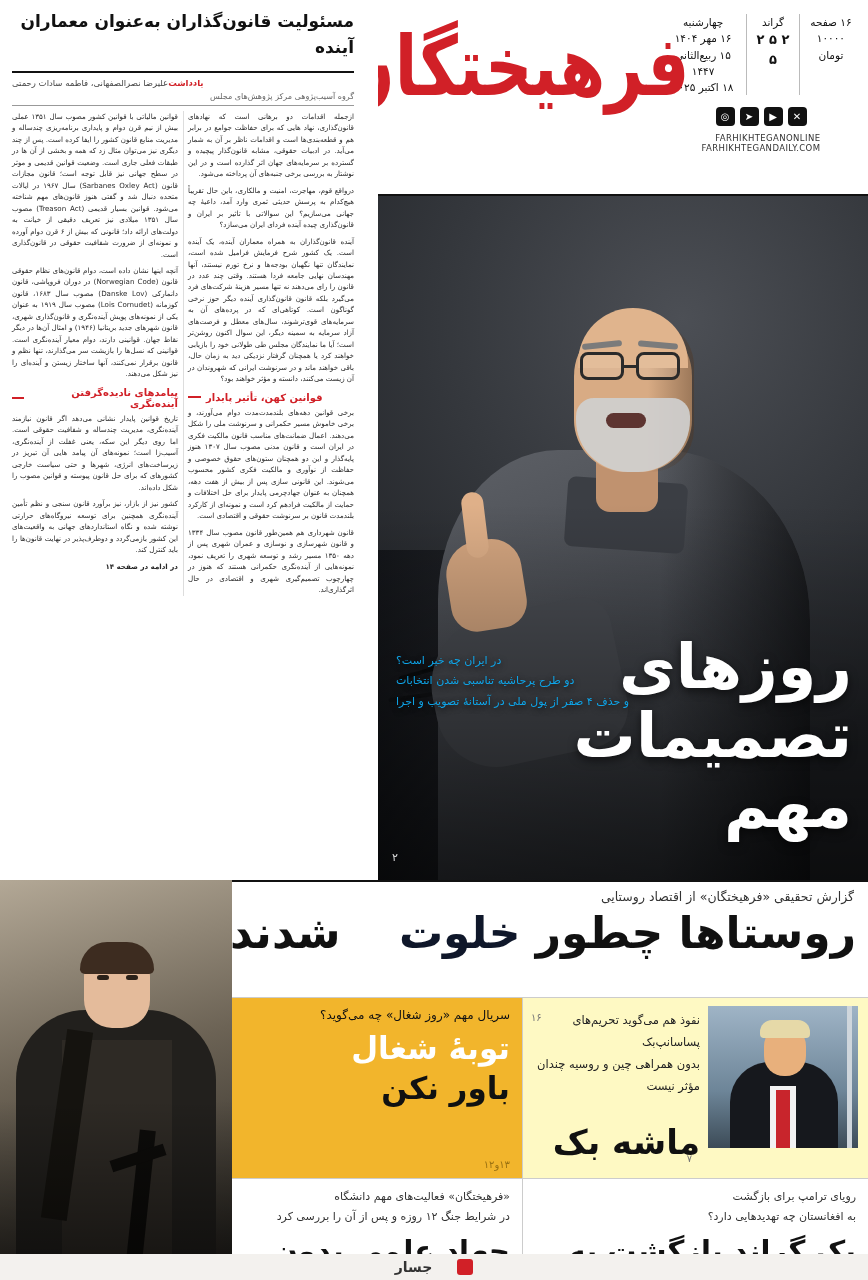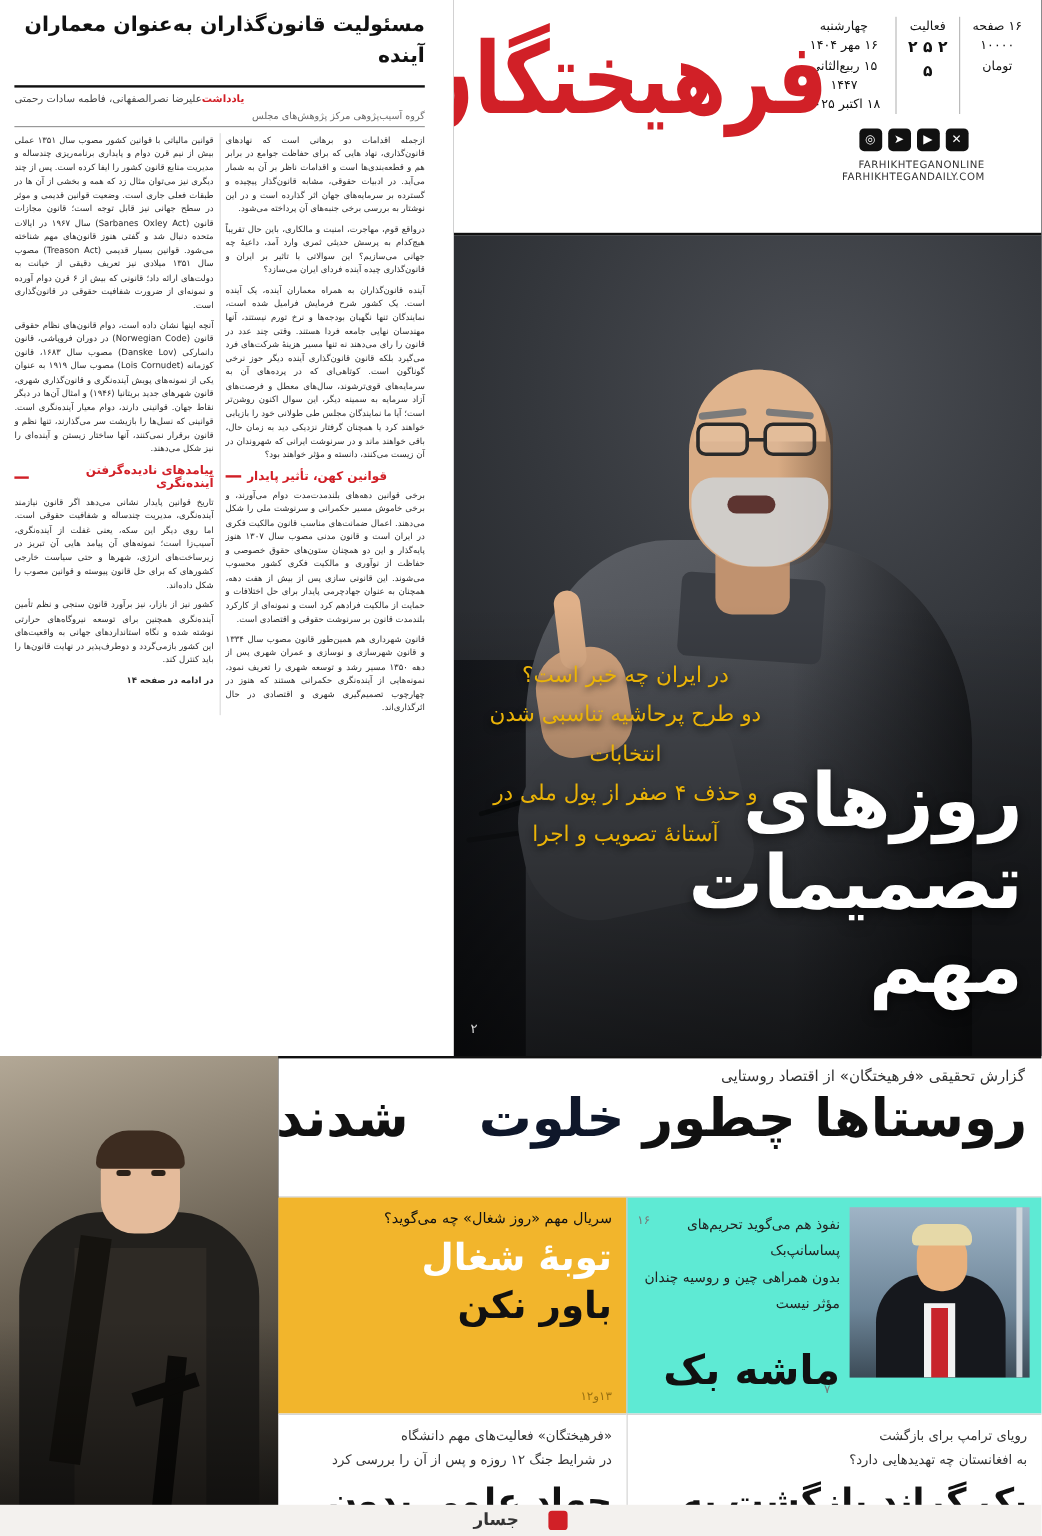--- a/index.html
+++ b/index.html
@@ -219,21 +219,21 @@
   .hero-headline {
     position: absolute; right: 16px; bottom: 40px; width: 420px;
     text-align: right; color: #fff;
   }
   .hh1 {
     font-size: 62px; font-weight: bold; line-height: 1.12;
     text-shadow: 0 3px 10px rgba(0,0,0,.6);
   }
   .hero-kicker {
     position: absolute; left: 18px; bottom: 168px; width: 250px;
-    text-align: center; color: #eab308; font-size: 18px; line-height: 1.85;
+    text-align: left; color: #0ea5e9; font-size: 11px; line-height: 1.85;
     text-shadow: 0 2px 6px rgba(0,0,0,.8);
     direction: rtl;
   }
   .hero-pagenum {
     position: absolute; left: 14px; bottom: 16px; color: #ddd; font-size: 11px;
   }
 
   
   .village {
     position: absolute; top: 880px; right: 0; width: 868px; height: 118px;
@@ -246,21 +246,21 @@
   .village-head {
     position: absolute; top: 26px; right: 12px; left: 300px;
     text-align: right; font-size: 44px; font-weight: bold; color: #111;
     line-height: 1.15; white-space: nowrap;
   }
   .village-head .red { color: #0f172a; margin-left: 43px; }
 
   
   .trump {
     position: absolute; top: 998px; right: 0; width: 346px; height: 180px;
-    background: #5eead4; border-left: 1px solid #ccc;
+    background: #fef9c3; border-left: 1px solid #ccc;
   }
   .trump-photo {
     position: absolute; top: 8px; right: 10px; width: 150px; height: 142px;
     background: linear-gradient(180deg, #9fb4c6 0%, #6d8598 60%, #3c4b57 100%);
     overflow: hidden;
   }
   .t-suit { position:absolute; bottom:0; left:22px; width:108px; height:86px; background:#16181d; border-radius: 40px 40px 0 0; }
   .t-shirt { position:absolute; bottom:0; left:62px; width:26px; height:62px; background:#f2f2f2; }
   .t-tie { position:absolute; bottom:0; left:68px; width:14px; height:58px; background:#c8252c; }
   .t-head { position:absolute; bottom:72px; left:56px; width:42px; height:50px; background:#e8b07c; border-radius:20px; }
@@ -394,21 +394,21 @@
       </div>
       <div class="masthead-info">
         <div class="mi-row">
           <div class="mi-col">
             <div>چهارشنبه</div>
             <div>۱۶ مهر ۱۴۰۴</div>
             <div>۱۵ ربیع‌الثانی ۱۴۴۷</div>
             <div>۱۸ اکتبر ۲۰۲۵</div>
           </div>
           <div class="mi-col b">
-            <div>فعالیت</div>
+            <div>گراند</div>
             <div class="mi-big">۲ ۵ ۲ ۵</div>
           </div>
           <div class="mi-col">
             <div>۱۶ صفحه</div>
             <div>۱۰۰۰۰ تومان</div>
           </div>
         </div>
         <div class="socials">
           <span class="soc">◎</span>
           <span class="soc">➤</span>

